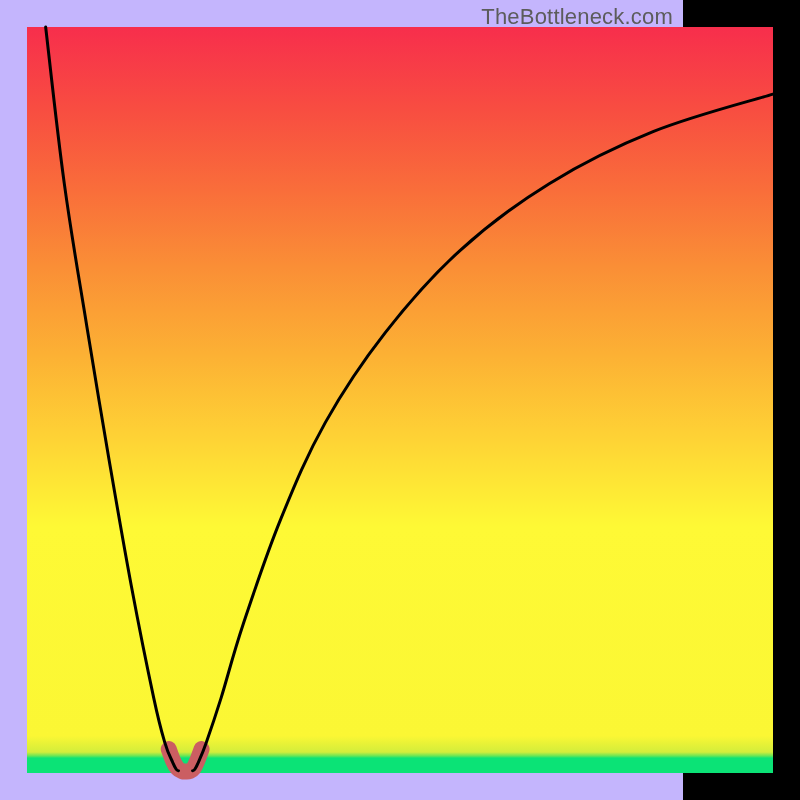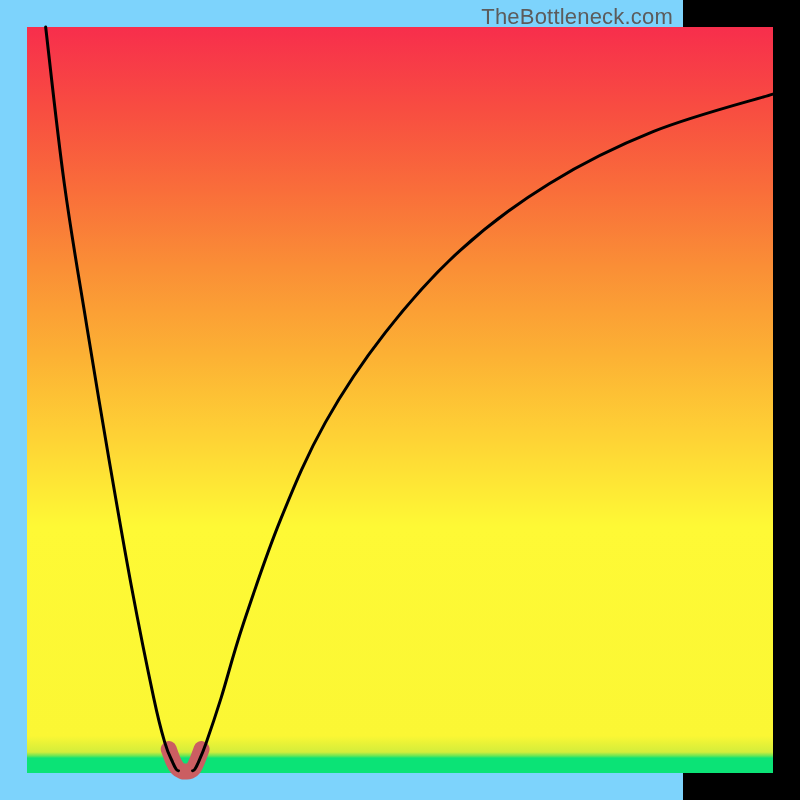--- a/index.html
+++ b/index.html
@@ -7,21 +7,21 @@
     padding: 0;
     width: 800px;
     height: 800px;
     overflow: hidden;
     background: #000;
     font-family: Arial, Helvetica, sans-serif;
   }
   .outer {
     width: 683px;
     height: 800px;
-    background: #7dd3fc;
+    background: #c4b5fd;
     position: relative;
   }
   .plot {
     position: absolute;
     left: 27px;
     top: 27px;
     width: 746px;
     height: 746px;
   }
   .gradient {

